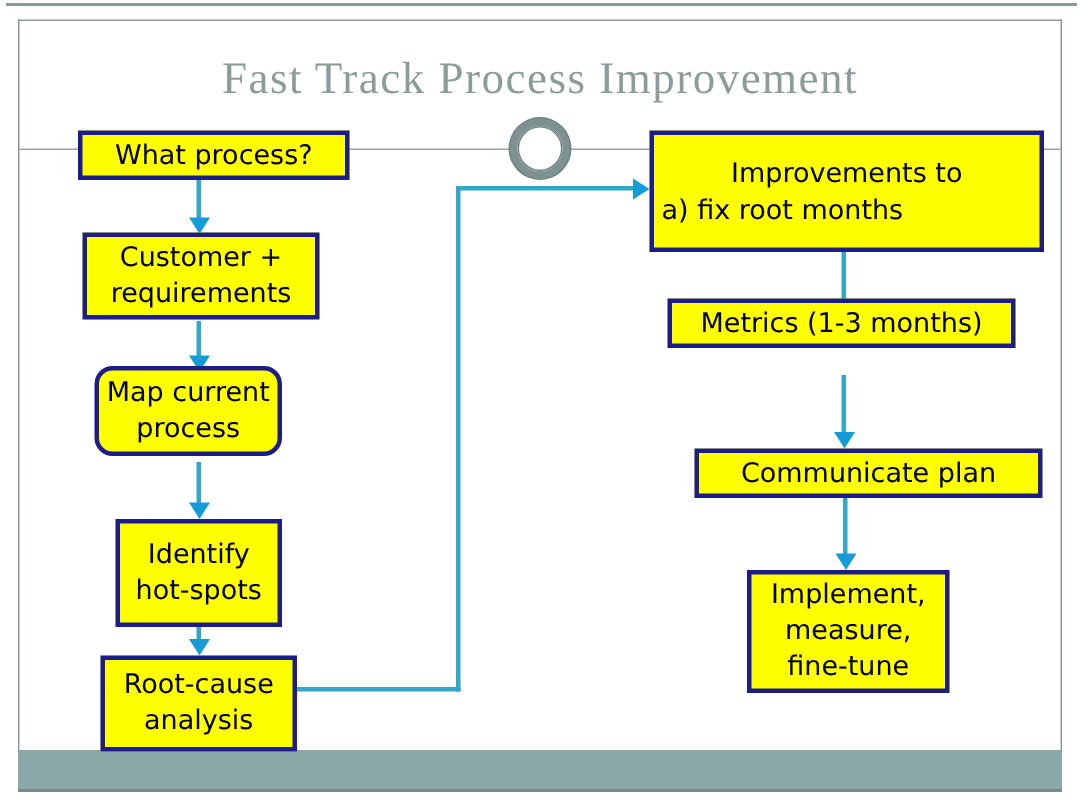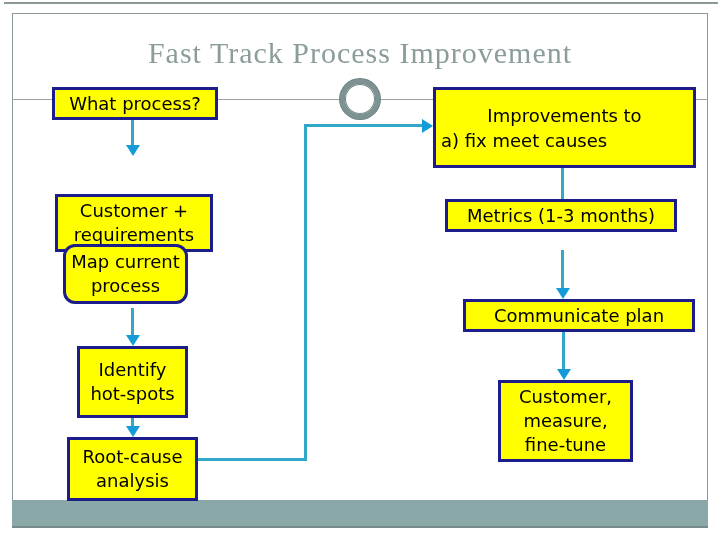--- a/index.html
+++ b/index.html
@@ -56,37 +56,37 @@
 <body>
 
 <div class="abs top-line"></div>
 <div class="abs frame"></div>
 <div class="abs divider"></div>
 <div class="abs footer-band"></div>
 
 <h1 class="abs title">Fast Track Process Improvement</h1>
 <div class="abs circle"></div>
 
-<div class="abs box" style="left:52px;top:87px;width:166px;height:33px;">What process?</div>
-<div class="abs box" style="left:55px;top:155px;width:158px;height:58px;margin-top:39px;">Customer +
+<div class="abs box" style="left:52px;top:87px;width:181px;height:33px;">What process?</div>
+<div class="abs box" style="left:55px;top:155px;width:158px;height:58px;">Customer +
 requirements</div>
 <div class="abs box" style="left:63px;top:244px;width:125px;height:60px;border-radius:12px;">Map current
 process</div>
 <div class="abs box" style="left:77px;top:346px;width:111px;height:72px;">Identify
 hot-spots</div>
 <div class="abs box" style="left:67px;top:437px;width:131px;height:64px;">Root-cause
 analysis</div>
 
 <div class="abs box multi" style="left:433px;top:87px;width:263px;height:81px;">
   <div class="bline center">Improvements to</div>
-  <div class="bline">a) fix meet causes</div>
+  <div class="bline">a) fix root months</div>
 </div>
 <div class="abs box" style="left:445px;top:199px;width:232px;height:33px;">Metrics (1-3 months)</div>
 <div class="abs box" style="left:463px;top:299px;width:232px;height:33px;">Communicate plan</div>
-<div class="abs box" style="left:498px;top:380px;width:135px;height:82px;">Customer,
+<div class="abs box" style="left:498px;top:380px;width:135px;height:82px;">Implement,
 measure,
 fine-tune</div>
 
 <div class="varrow" style="left:126px;top:120px;height:36px;">
   <i class="shaft"></i>
     <i class="head"></i>
 </div>
 <div class="varrow" style="left:126px;top:214px;height:34px;">
   <i class="shaft"></i>
     <i class="head"></i>

